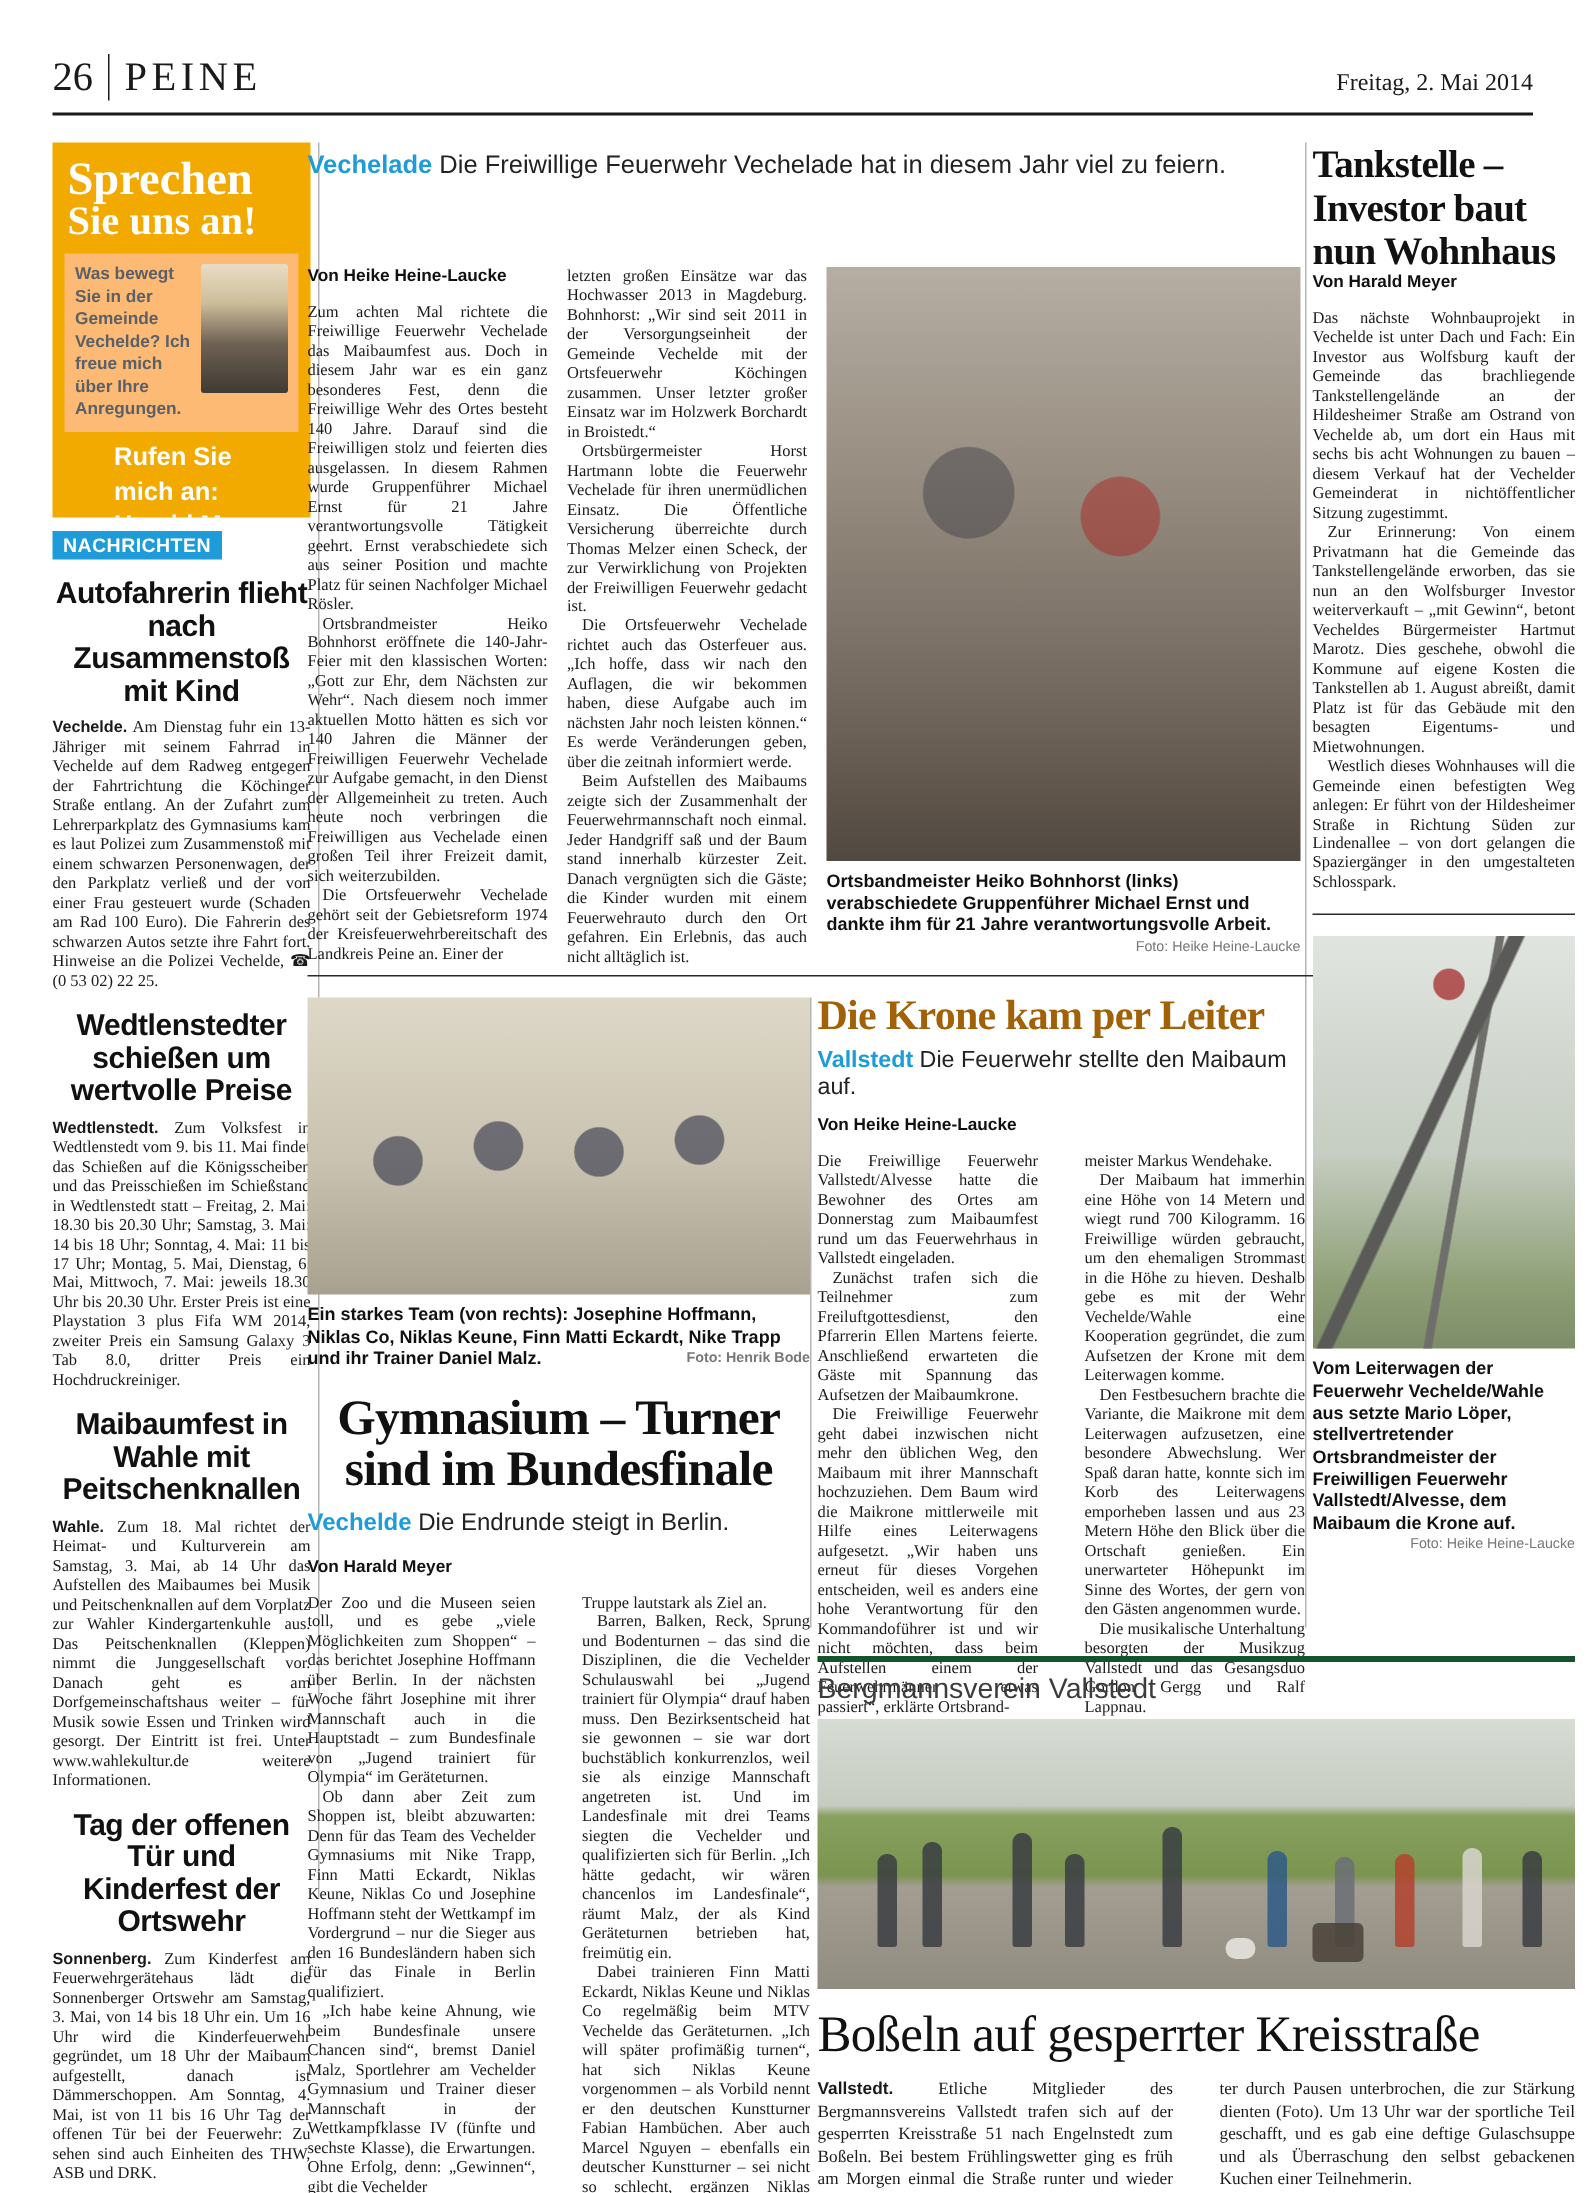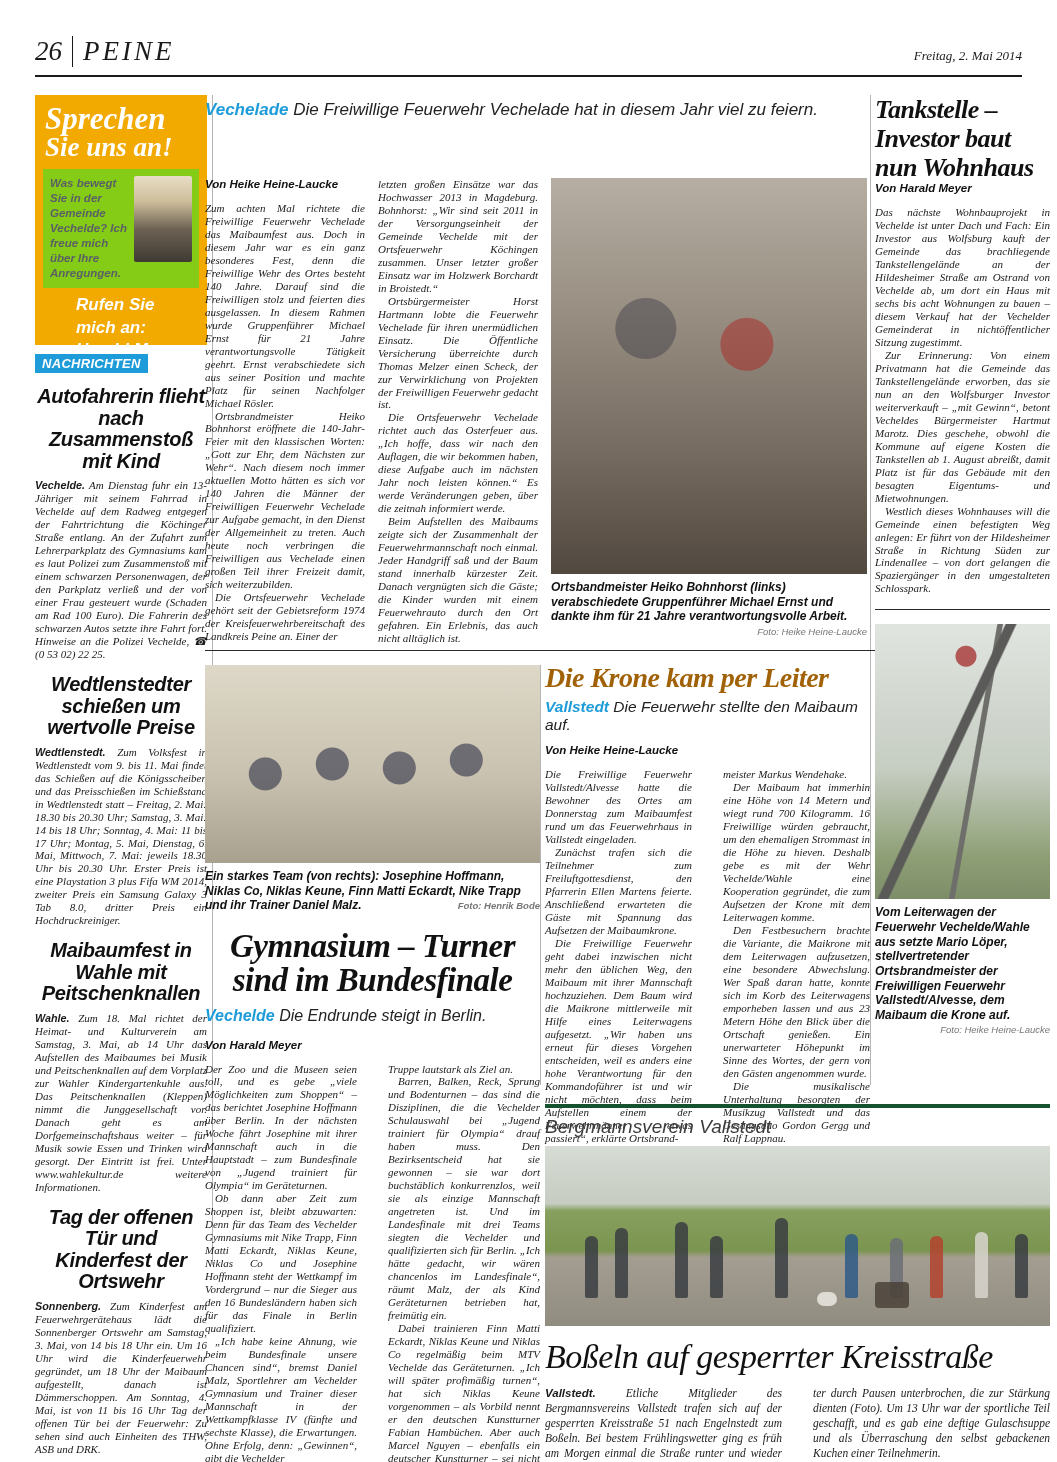--- a/index.html
+++ b/index.html
@@ -1,37 +1,37 @@
 <!DOCTYPE html>
 <html lang="de"><head>
 <meta charset="utf-8">
 <style>
   html,body{margin:0;padding:0;overflow:hidden;}
   body{
     width:1057px;height:1462px;position:relative;background:#ffffff;
     font-family:"Liberation Serif",serif;color:#1a1a1a;
     -webkit-font-smoothing:antialiased;
   }
-  .abs{position:absolute;font-style:italic;}
+  .abs{position:absolute;}
   
   .pagehead{left:35px;top:36px;width:987px;border-bottom:2px solid #1a1a1a;
     padding-bottom:8px;display:flex;align-items:baseline;}
   .pagenum{font-size:27px;font-weight:400;padding-right:10px;border-right:1px solid #1a1a1a;}
   .section-name{font-size:27px;letter-spacing:3px;padding-left:10px;}
-  .pagedate{margin-left:auto;font-size:13px;}
+  .pagedate{margin-left:auto;font-size:16px;}
   .vrule{width:1px;background:#b5b5b5;}
   .hrule{height:1px;background:#2a2a2a;}
   
   .sidebar{left:35px;top:95px;width:172px;}
   .adbox{background:#F2A900;height:250px;overflow:hidden;}
   .adbox .adtitle{font-family:"Liberation Serif",serif;font-weight:700;color:#fff;
     padding:8px 10px 6px 10px;line-height:1.0;}
   .adbox .adtitle .l1{font-size:31px;display:block;}
   .adbox .adtitle .l2{font-size:27px;display:block;}
-  .adinner{background:#84cc16;margin:2px 8px 6px 8px;padding:7px;display:flex;gap:4px;}
+  .adinner{background:#fdba74;margin:2px 8px 6px 8px;padding:7px;display:flex;gap:4px;}
   .admsg{font-family:"Liberation Sans",sans-serif;font-weight:700;color:#5b5f66;
     font-size:11.5px;line-height:1.3;flex:1;}
   .portrait{width:58px;height:86px;flex:none;
     background:linear-gradient(180deg,#e8ddc4 0%,#cdbd9a 30%,#6d6153 62%,#3f3a33 100%);
     border-radius:2px;}
   .adcontact{font-family:"Liberation Sans",sans-serif;font-weight:700;color:#fff;
     font-size:17px;line-height:1.35;padding:0 10px 8px 10px;margin-left:31px;}
   .nlabel{display:inline-block;background:#1E9CD9;color:#fff;
     font-family:"Liberation Sans",sans-serif;font-weight:700;font-size:13px;
     padding:2px 7px 2px 7px;margin-top:9px;letter-spacing:.3px;}

